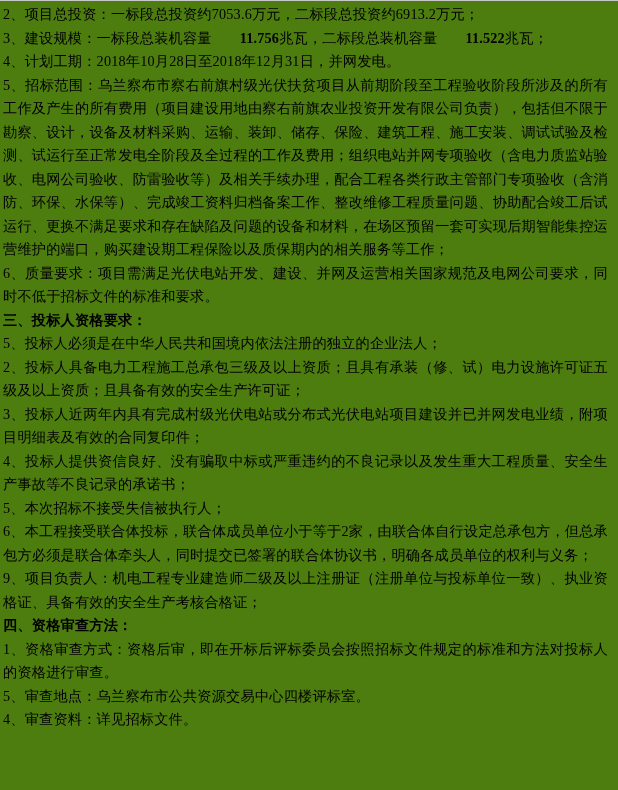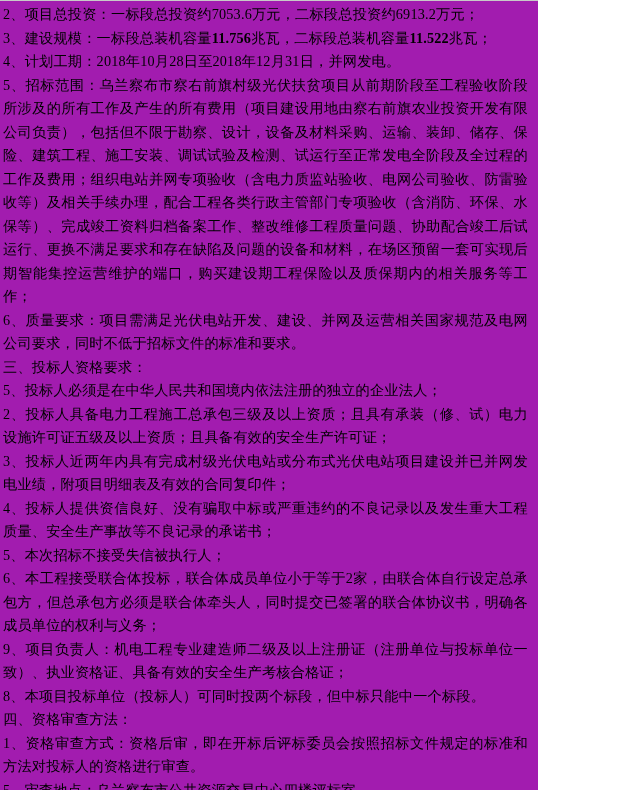--- a/index.html
+++ b/index.html
@@ -7,66 +7,66 @@
     padding: 0;
   }
   body {
     width: 618px;
     height: 790px;
     overflow: hidden;
     background: #ffffff;
     box-sizing: border-box;
   }
   .page {
-    width: 538px;
+    width: 618px;
     height: 790px;
     box-sizing: border-box;
     border-top: 1px solid #c8c8c8;
-    background: #a21caf;
+    background: #4d7c0f;
     overflow: hidden;
   }
   .doc {
     box-sizing: border-box;
     padding: 2px 10px 0 3px;
     color: #000000;
     font-family: "Liberation Serif", "DejaVu Serif", serif;
     font-size: 14.2px;
     line-height: 23.5px;
     text-align: justify;
     text-justify: inter-character;
     letter-spacing: 0.2px;
   }
   p.para {
     margin: 0;
     padding: 0;
   }
   p.heading {
-    font-weight: normal;
+    font-weight: bold;
   }
   span.b {
     font-weight: bold;
+    margin-left: 28px;
   }
 </style>
 </head>
 <body>
 
 <div class="page">
   <div class="doc" id="doc">
       <p class="para"><span>2、项目总投资：一标段总投资约7053.6万元，二标段总投资约6913.2万元；</span></p>
       <p class="para"><span>3、建设规模：一标段总装机容量</span><span class="b">11.756</span><span>兆瓦，二标段总装机容量</span><span class="b">11.522</span><span>兆瓦；</span></p>
       <p class="para"><span>4、计划工期：2018年10月28日至2018年12月31日，并网发电。</span></p>
       <p class="para"><span>5、招标范围：乌兰察布市察右前旗村级光伏扶贫项目从前期阶段至工程验收阶段所涉及的所有工作及产生的所有费用（项目建设用地由察右前旗农业投资开发有限公司负责），包括但不限于勘察、设计，设备及材料采购、运输、装卸、储存、保险、建筑工程、施工安装、调试试验及检测、试运行至正常发电全阶段及全过程的工作及费用；组织电站并网专项验收（含电力质监站验收、电网公司验收、防雷验收等）及相关手续办理，配合工程各类行政主管部门专项验收（含消防、环保、水保等）、完成竣工资料归档备案工作、整改维修工程质量问题、协助配合竣工后试运行、更换不满足要求和存在缺陷及问题的设备和材料，在场区预留一套可实现后期智能集控运营维护的端口，购买建设期工程保险以及质保期内的相关服务等工作；</span></p>
       <p class="para"><span>6、质量要求：项目需满足光伏电站开发、建设、并网及运营相关国家规范及电网公司要求，同时不低于招标文件的标准和要求。</span></p>
       <p class="para heading"><span>三、投标人资格要求：</span></p>
       <p class="para"><span>5、投标人必须是在中华人民共和国境内依法注册的独立的企业法人；</span></p>
       <p class="para"><span>2、投标人具备电力工程施工总承包三级及以上资质；且具有承装（修、试）电力设施许可证五级及以上资质；且具备有效的安全生产许可证；</span></p>
       <p class="para"><span>3、投标人近两年内具有完成村级光伏电站或分布式光伏电站项目建设并已并网发电业绩，附项目明细表及有效的合同复印件；</span></p>
       <p class="para"><span>4、投标人提供资信良好、没有骗取中标或严重违约的不良记录以及发生重大工程质量、安全生产事故等不良记录的承诺书；</span></p>
       <p class="para"><span>5、本次招标不接受失信被执行人；</span></p>
       <p class="para"><span>6、本工程接受联合体投标，联合体成员单位小于等于2家，由联合体自行设定总承包方，但总承包方必须是联合体牵头人，同时提交已签署的联合体协议书，明确各成员单位的权利与义务；</span></p>
       <p class="para"><span>9、项目负责人：机电工程专业建造师二级及以上注册证（注册单位与投标单位一致）、执业资格证、具备有效的安全生产考核合格证；</span></p>
-      <p class="para"><span>8、本项目投标单位（投标人）可同时投两个标段，但中标只能中一个标段。</span></p>
       <p class="para heading"><span>四、资格审查方法：</span></p>
       <p class="para"><span>1、资格审查方式：资格后审，即在开标后评标委员会按照招标文件规定的标准和方法对投标人的资格进行审查。</span></p>
       <p class="para"><span>5、审查地点：乌兰察布市公共资源交易中心四楼评标室。</span></p>
       <p class="para"><span>4、审查资料：详见招标文件。</span></p>
     </div>
 </div>
 
 </body></html>

